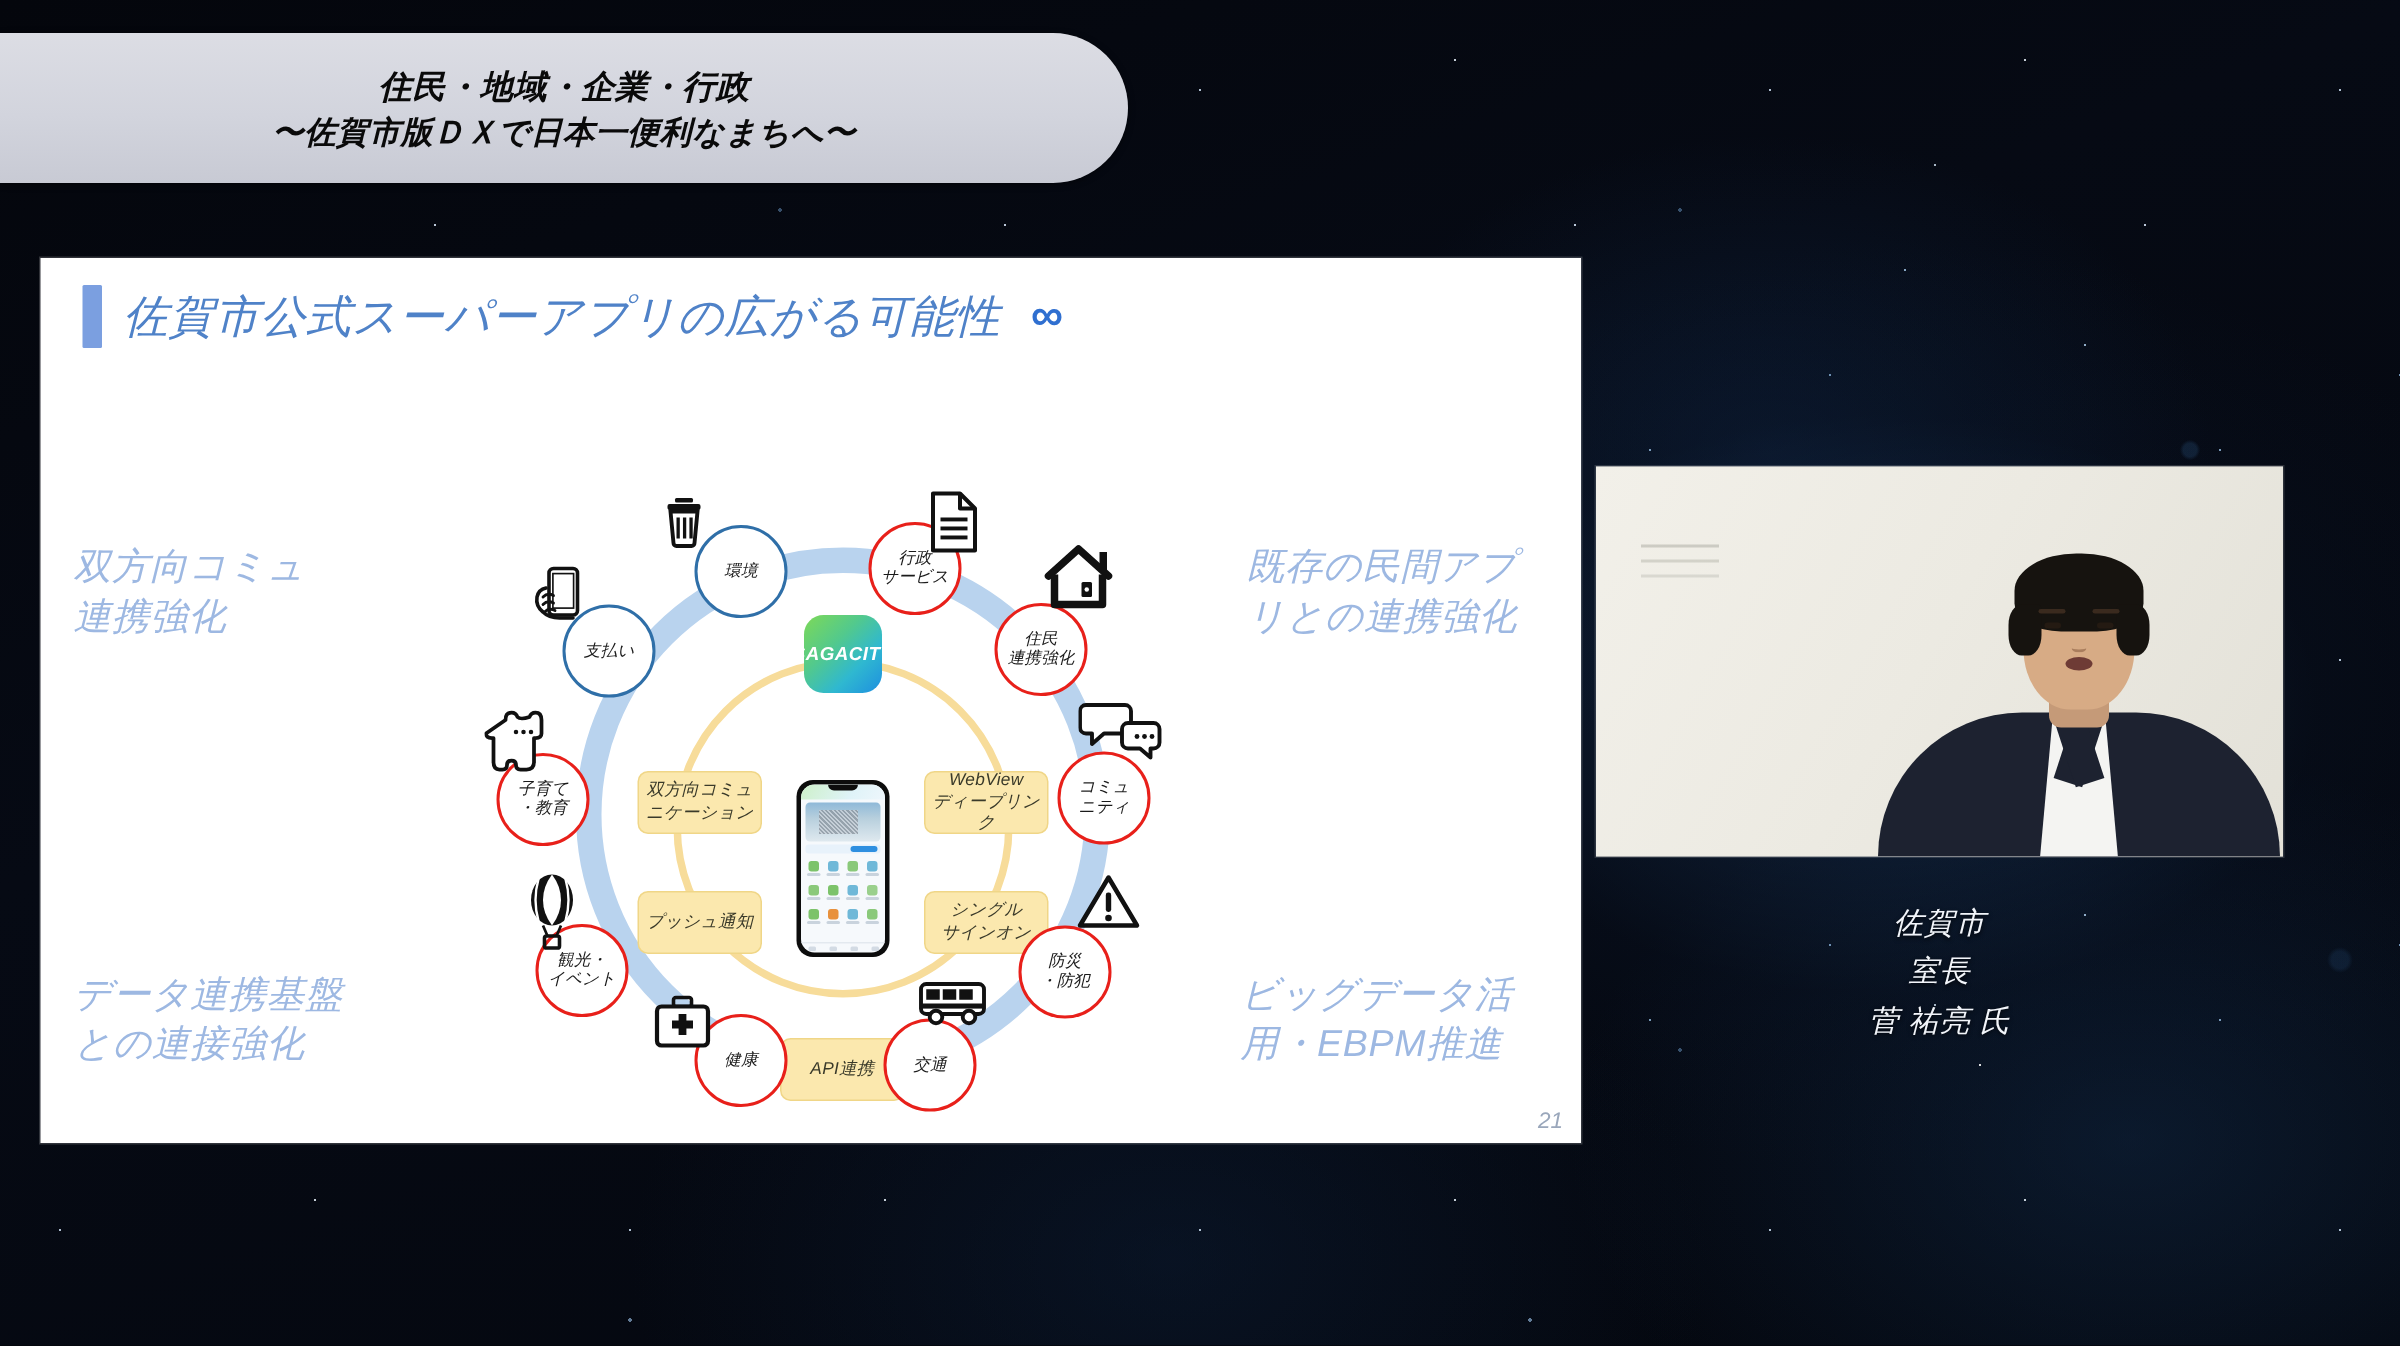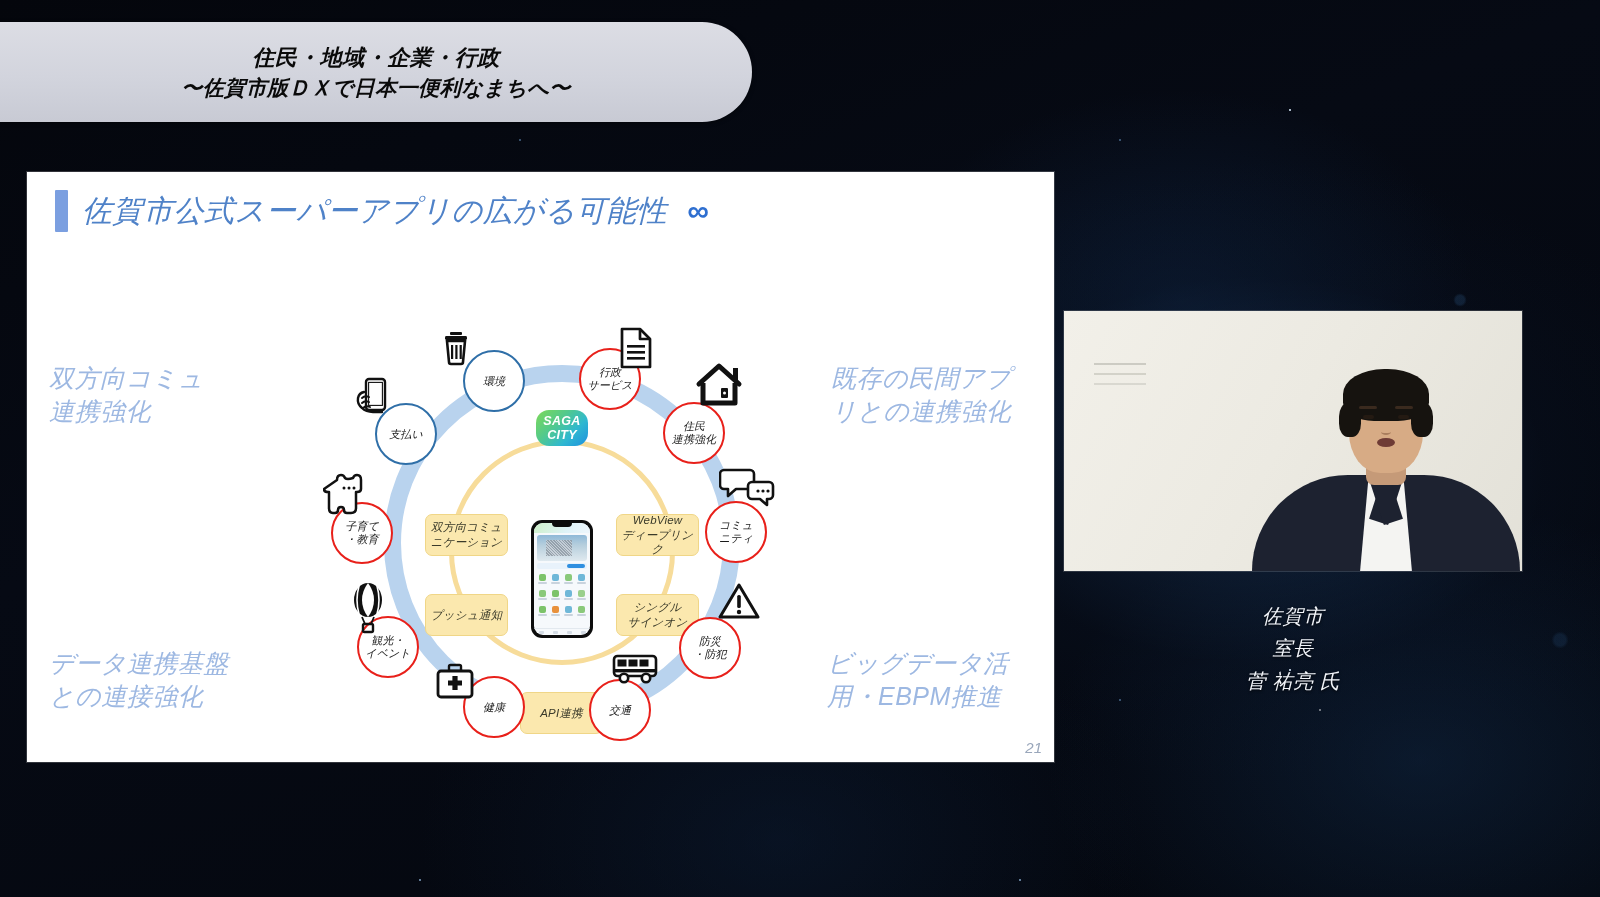--- a/index.html
+++ b/index.html
@@ -141,23 +141,23 @@
   #ph-grid { flex:1; margin:0 2px; display:grid; grid-template-columns:repeat(4,1fr); grid-auto-rows:15px; gap:1px; }
   .ph-cell { display:flex; flex-direction:column; align-items:center; justify-content:center; gap:1px; }
   .ph-ic { width:7px; height:7px; border-radius:2px; }
   .ph-tx { width:9px; height:2px; background:#c9d3dd; border-radius:1px; }
   #ph-tabs { height:7px; border-top:1px solid #e3e9ef; display:flex; align-items:center; justify-content:space-around; }
   .ph-tab { width:5px; height:3px; background:#d3dbe4; border-radius:1px; }
 
   
   #logo {
     position:absolute; left:50%; top:86px; transform:translateX(-50%);
-    width:52px; height:36px; border-radius:13px;
+    width:52px; height:52px; border-radius:13px;
     background:linear-gradient(135deg,#7ed957 0%,#52c98d 38%,#2fb8d0 68%,#1e8fe0 100%);
-    display:flex; flex-direction:column; align-items:center; justify-content:center;
+    display:flex; flex-direction:row; align-items:center; justify-content:center;
     color:#ffffff; font-weight:bold; font-size:12.5px; line-height:1.12; letter-spacing:.3px;
     z-index:6;
   }
 
   
   .ybox {
     position:absolute; background:#fbe8ae; border:1px solid #f0d687; border-radius:7px;
     color:#3a3a2a; font-size:11.5px; line-height:1.28; text-align:center;
     display:flex; align-items:center; justify-content:center; white-space:pre-line;
     z-index:5; letter-spacing:.2px;

